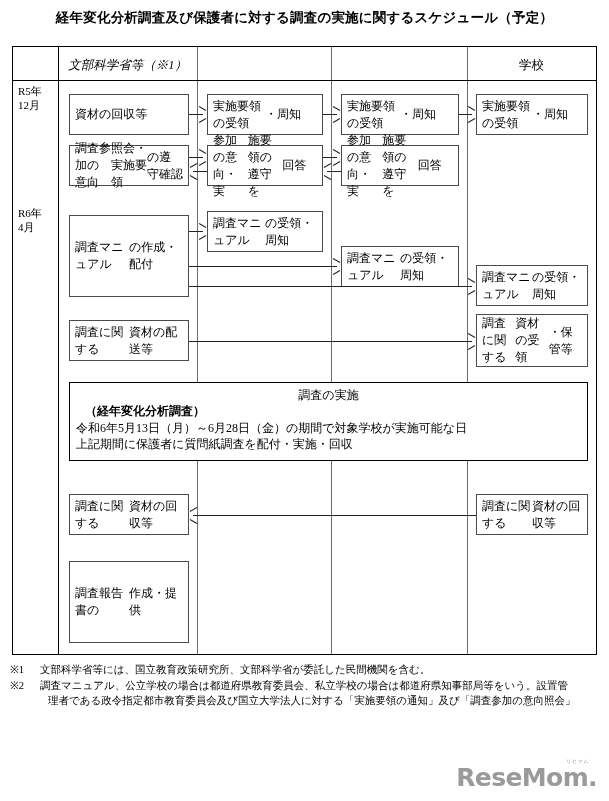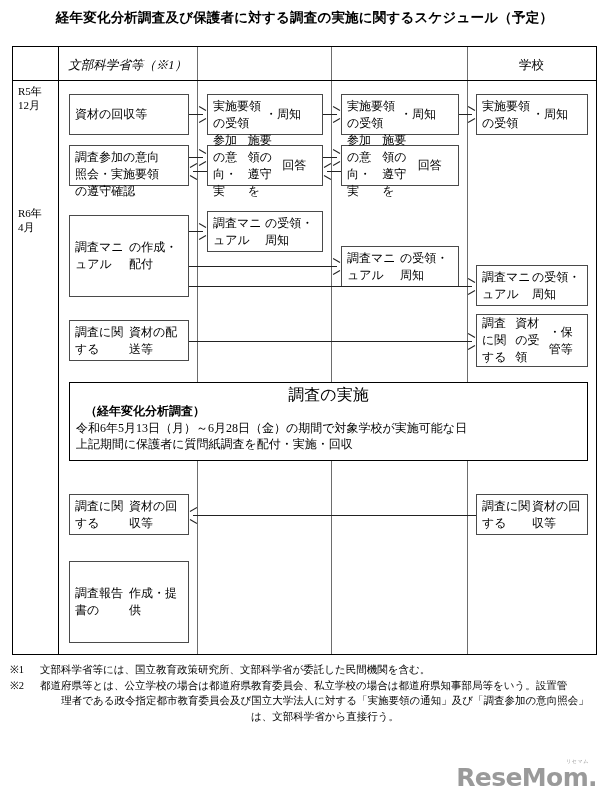--- a/index.html
+++ b/index.html
@@ -99,21 +99,21 @@
   
   .impl-box {
     position: absolute;
     box-sizing: border-box;
     border: 1.6px solid #000;
     background: #ffffff;
     padding: 4px 6px 5px 6px;
   }
   .impl-title {
     text-align: center;
-    font-size: 16px;
+    font-size: 12px;
     line-height: 16px;
   }
   .impl-line {
     font-size: 12px;
     line-height: 16.5px;
     white-space: nowrap;
   }
   .impl-line.indent { padding-left: 9px; font-weight: bold; }
 
   
@@ -147,21 +147,21 @@
     position: absolute;
     left: 10px;
     top: 662px;
     width: 592px;
     font-size: 10.5px;
     line-height: 15.5px;
   }
   .fn-row { display: flex; align-items: flex-start; }
   .fn-mark { width: 30px; flex: 0 0 30px; white-space: nowrap; }
   .fn-text { flex: 1 1 auto; }
-  .fn-cont { padding-left: 38px; text-align: center; }
+  .fn-cont { padding-left: 38px; }
 
   
   .watermark {
     position: absolute;
     right: 12px;
     bottom: 10px;
     text-align: right;
     color: #9a9a9a;
     user-select: none;
   }
@@ -220,21 +220,21 @@
       <span style="display: block;">・周知</span>
     </div>
 
   <div class="hline" style="left:176px; top:67px; width:14px;"></div>
   <div class="arrow-r" style="left:185px; top:63px;"></div>
   <div class="hline" style="left:310px; top:67px; width:14px;"></div>
   <div class="arrow-r" style="left:319px; top:63px;"></div>
   <div class="hline" style="left:446px; top:67px; width:13px;"></div>
   <div class="arrow-r" style="left:454px; top:63px;"></div>
 
-  <div class="pbox" style="left:56px;  top:98px; width:120px; height:41px;flex-direction:column;">
+  <div class="pbox" style="left:56px;  top:98px; width:120px; height:41px;">
       <span style="display: block;">調査参加の意向</span>
       <span style="display: block;">照会・実施要領</span>
       <span style="display: block;">の遵守確認</span>
     </div>
   <div class="pbox" style="left:194px; top:98px; width:116px; height:41px;">
       <span style="display: block;">参加の意向・実</span>
       <span style="display: block;">施要領の遵守を</span>
       <span style="display: block;">回答</span>
     </div>
   <div class="pbox" style="left:328px; top:98px; width:118px; height:41px;">
@@ -316,22 +316,21 @@
 
 </div>
 
 <div class="footnotes">
   <div class="fn-row">
     <span class="fn-mark">※1</span>
     <span class="fn-text">文部科学省等には、国立教育政策研究所、文部科学省が委託した民間機関を含む。</span>
   </div>
   <div class="fn-row">
     <span class="fn-mark">※2</span>
-    <span class="fn-text">都道府県等とは、公立学校の場合は都道府県教育委員会、私立学校の場合は都道府県知事部局等をいう。設置管</span>
+    <span class="fn-text">調査マニュアル、公立学校の場合は都道府県教育委員会、私立学校の場合は都道府県知事部局等をいう。設置管</span>
   </div>
   <div class="fn-cont">理者である政令指定都市教育委員会及び国立大学法人に対する「実施要領の通知」及び「調査参加の意向照会」</div>
-  <div class="fn-cont">は、文部科学省から直接行う。</div>
 </div>
 
 <div class="watermark">
   <div class="wm-kana">リセマム</div>
   <div class="wm-main">ReseMom.</div>
 </div>
 
 </body></html>

